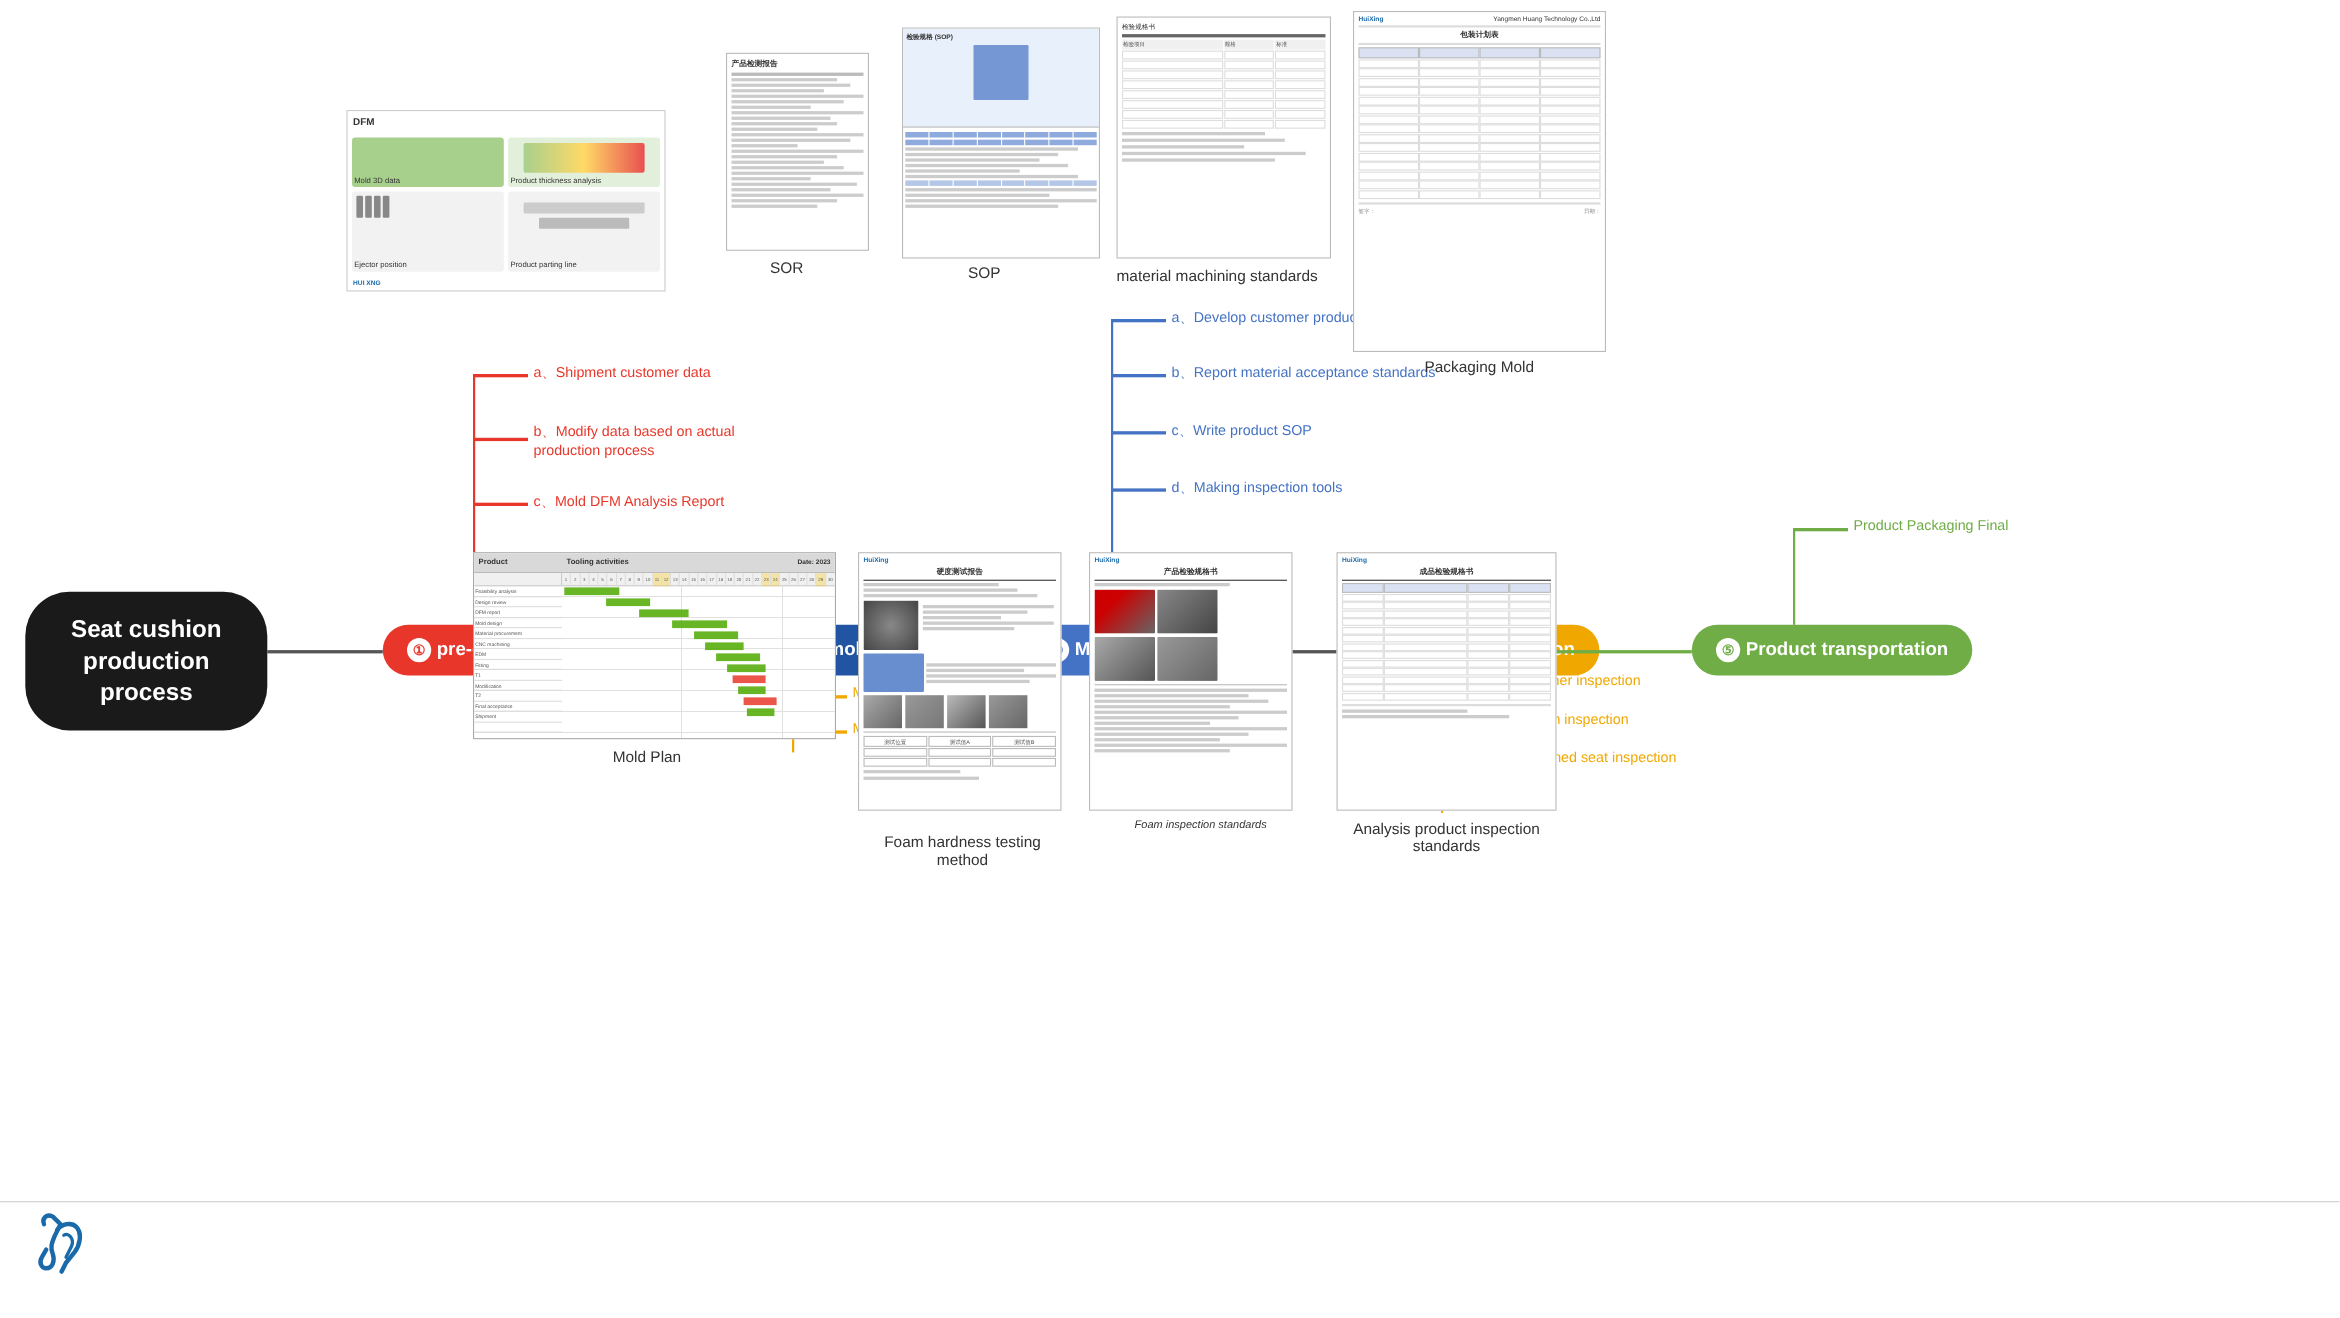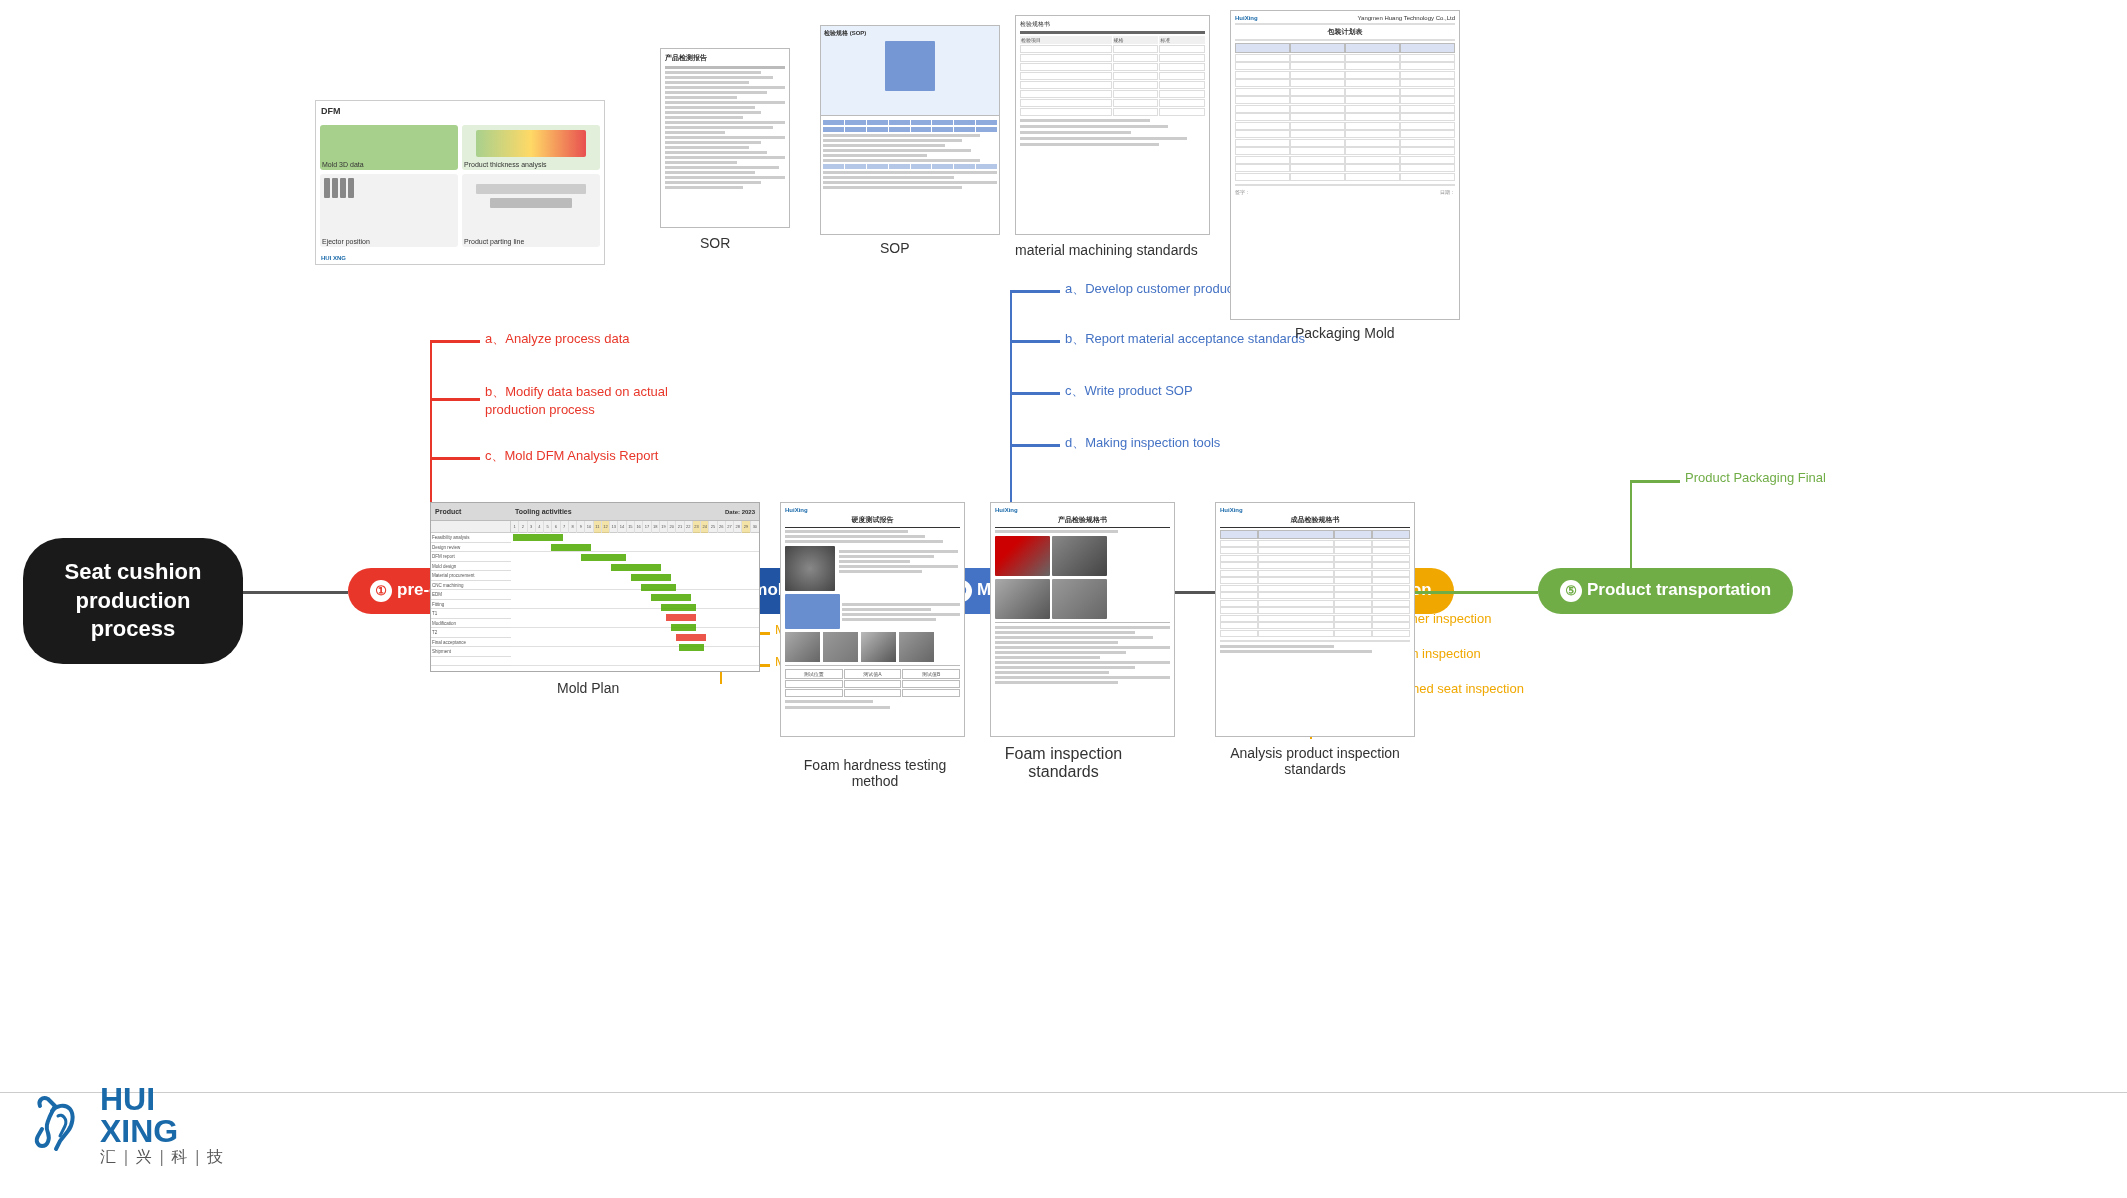--- a/index.html
+++ b/index.html
@@ -191,21 +191,21 @@
 
 <div class="h-line h-line-green" style="left:1408px; top:591px; width:130px;"></div>
 
 <div class="node node-green" style="left:1538px; top:568px; min-width:180px;">
   <span class="node-num">⑤</span><span>Product transportation</span>
 </div>
 
 <div class="v-line v-line-red" style="left:430px; top:340px; height:228px;"></div>
 
 <div class="h-line h-line-red" style="left:430px; top:340px; width:50px;"></div>
-<div class="branch-label branch-label-red" style="left:485px; top:330px;">a、Analyze process data</div>
+<div class="branch-label branch-label-red" style="left:485px; top:330px;">a、Shipment customer data</div>
 
 <div class="h-line h-line-red" style="left:430px; top:398px; width:50px;"></div>
 <div class="branch-label branch-label-red" style="left:485px; top:383px; width:200px; line-height:1.4;">b、Modify data based on actual production process</div>
 
 <div class="h-line h-line-red" style="left:430px; top:457px; width:50px;"></div>
 <div class="branch-label branch-label-red" style="left:485px; top:447px;">c、Mold DFM Analysis Report</div>
 
 <div class="doc-thumb" style="left:315px; top:100px; width:290px; height:165px;">
   <div style="padding:5px; font-size:9px; color:#333; font-weight:bold;">DFM</div>
 
@@ -723,21 +723,21 @@
     <div style="height:3px; background:#ccc; margin:2px 0;"></div>
     <div style="height:3px; background:#ccc; margin:2px 0; width:75%;"></div>
     <div style="height:3px; background:#ccc; margin:2px 0; width:60%;"></div>
     <div style="height:3px; background:#ccc; margin:2px 0;"></div>
     <div style="height:3px; background:#ccc; margin:2px 0; width:80%;"></div>
     <div style="height:3px; background:#ccc; margin:2px 0; width:65%;"></div>
     <div style="height:3px; background:#ccc; margin:2px 0;"></div>
     <div style="height:3px; background:#ccc; margin:2px 0; width:70%;"></div>
   </div>
 </div>
-<div class="doc-caption" style="left:976px; top:745px; font-size:16px; width:175px; text-align:center;">Foam inspection standards</div>
+<div class="doc-caption" style="left:1004px; top:745px; font-size:10px; width:175px; text-align:center;font-style:italic;">Foam inspection standards</div>
 
 <div style="position:absolute; left:1215px; top:502px; width:200px; height:235px; background:white; border:1px solid #bbb; overflow:hidden;">
   <div style="padding:4px;">
     <div style="display:flex; justify-content:space-between; font-size:6px; color:#333; margin-bottom:2px;">
       <span style="color:#1a6aaa; font-weight:bold;">HuiXing</span>
     </div>
     <div style="font-size:7px; text-align:center; font-weight:bold; color:#333; margin:2px 0;">成品检验规格书</div>
     <div style="height:1px; background:#333; margin:2px 0;"></div>
 
     <div style="display:grid; grid-template-columns:1fr 2fr 1fr 1fr; gap:0.5px; font-size:5px;">
@@ -835,24 +835,13 @@
 <div class="bottom-divider"></div>
 
 <div class="logo-area">
 
   <svg class="logo-icon" viewBox="0 0 60 70" xmlns="http://www.w3.org/2000/svg">
 
     <path d="M10,15 C8,10 12,5 18,8 L25,15 L20,25 C18,30 15,35 18,42 C20,48 18,55 12,55 C8,55 5,50 8,45 L12,38" stroke="#1a6aaa" stroke-width="4" fill="none" stroke-linecap="round"></path>
     <path d="M22,20 C26,15 35,12 40,18 C45,24 42,35 38,40 L30,50 L26,58" stroke="#1a6aaa" stroke-width="4" fill="none" stroke-linecap="round"></path>
     <path d="M28,25 C32,22 38,28 35,35 L30,45" stroke="#1a6aaa" stroke-width="3" fill="none" stroke-linecap="round"></path>
   </svg>
-  <div>
-    <div style="display:flex; align-items:baseline; gap:4px;">
-      <span style="font-size:32px; font-weight:bold; color:#1a6aaa; line-height:1;">HUI</span>
-    </div>
-    <div style="display:flex; align-items:baseline; gap:4px;">
-      <span style="font-size:32px; font-weight:bold; color:#1a6aaa; line-height:1;">XING</span>
-    </div>
-    <div>
-      <span style="font-size:16px; color:#555; letter-spacing:2px;">汇｜兴｜科｜技</span>
-    </div>
-  </div>
 </div>
 
 </body></html>

